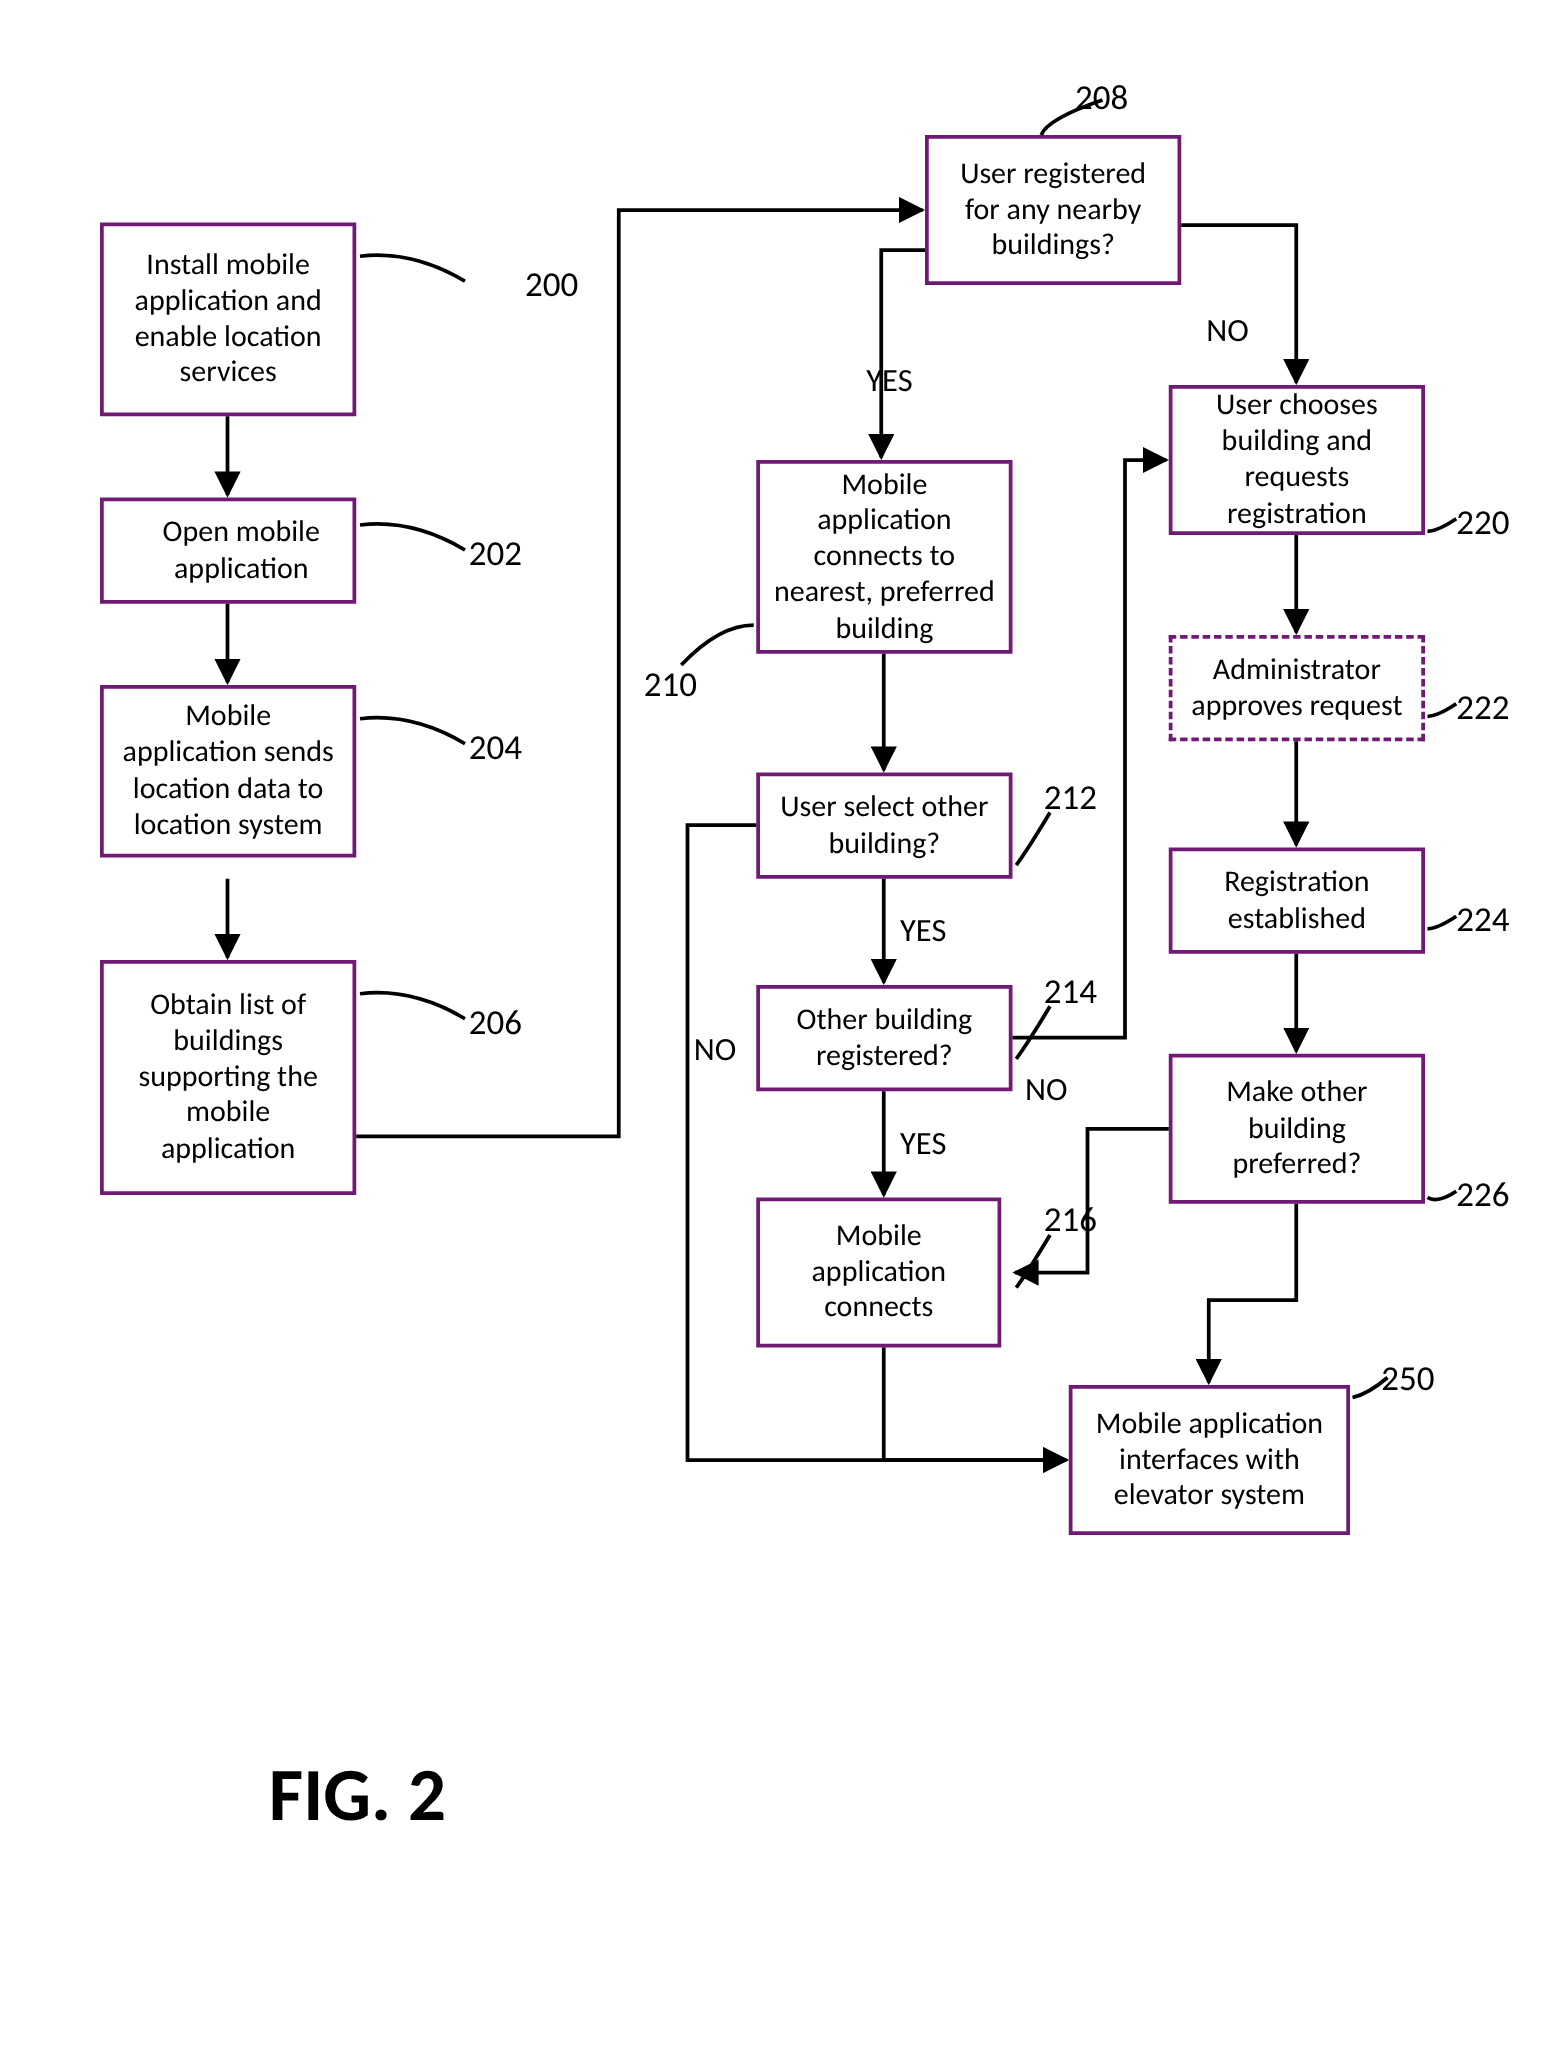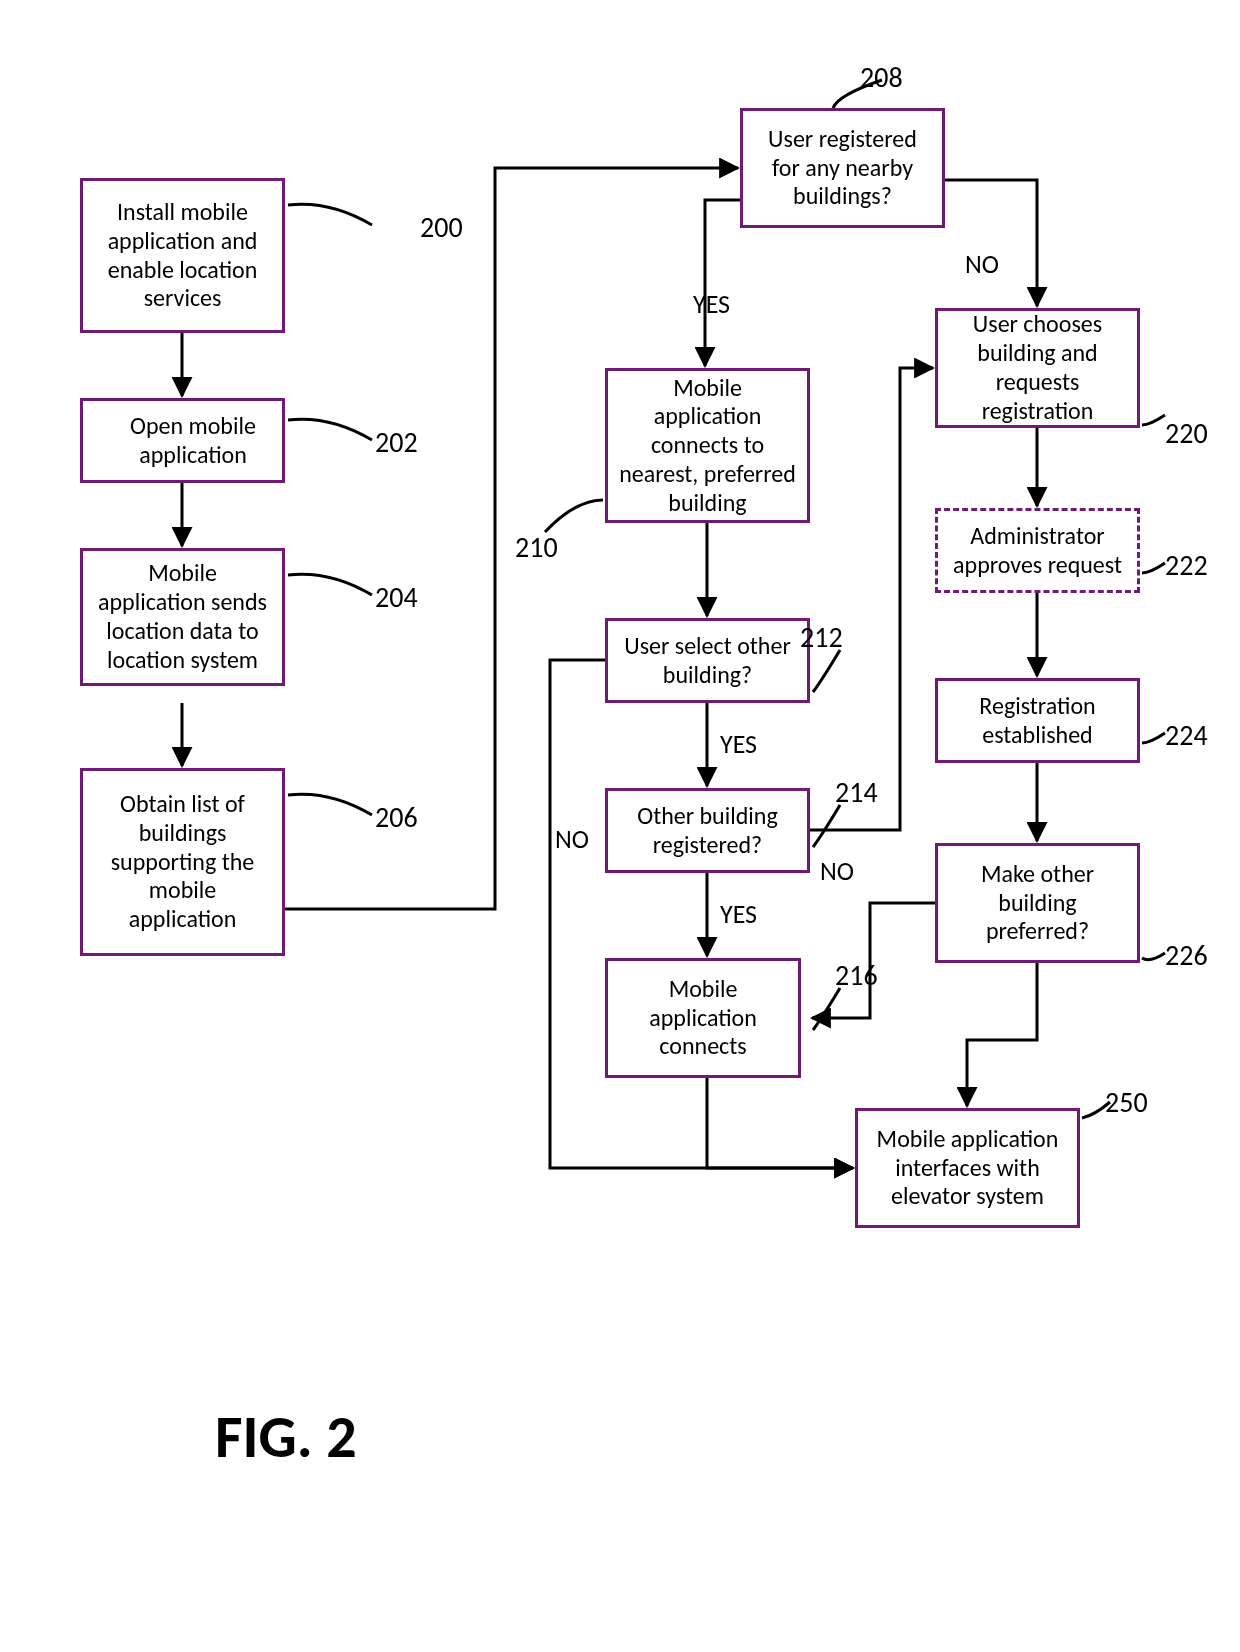--- a/index.html
+++ b/index.html
@@ -93,24 +93,24 @@
   <div class="label" style="left:720px; top:728px;">YES</div>
   <div class="label" style="left:820px; top:855px;">NO</div>
   <div class="label" style="left:720px; top:898px;">YES</div>
 
   <div class="reflabel" style="left:375px; top:210px;margin-left:45px;">200</div>
   <div class="reflabel" style="left:375px; top:425px;">202</div>
   <div class="reflabel" style="left:375px; top:580px;">204</div>
   <div class="reflabel" style="left:375px; top:800px;">206</div>
   <div class="reflabel" style="left:860px; top:60px;">208</div>
   <div class="reflabel" style="left:515px; top:530px;">210</div>
-  <div class="reflabel" style="left:800px; top:620px;">212</div>
+  <div class="reflabel" style="left:835px; top:620px;">212</div>
   <div class="reflabel" style="left:835px; top:775px;">214</div>
   <div class="reflabel" style="left:835px; top:958px;">216</div>
-  <div class="reflabel" style="left:1165px; top:400px;margin-top:16px;">220</div>
+  <div class="reflabel" style="left:1165px; top:400px;">220</div>
   <div class="reflabel" style="left:1165px; top:548px;">222</div>
   <div class="reflabel" style="left:1165px; top:718px;">224</div>
   <div class="reflabel" style="left:1165px; top:938px;">226</div>
   <div class="reflabel" style="left:1105px; top:1085px;">250</div>
 
   <div class="fig" style="left:215px; top:1400px;">FIG. 2</div>
 
   <svg class="overlay" viewBox="0 0 1240 1652">
     <defs>
       <marker id="arrow" viewBox="0 0 10 10" refX="9" refY="5" markerWidth="7" markerHeight="7" orient="auto-start-reverse">

